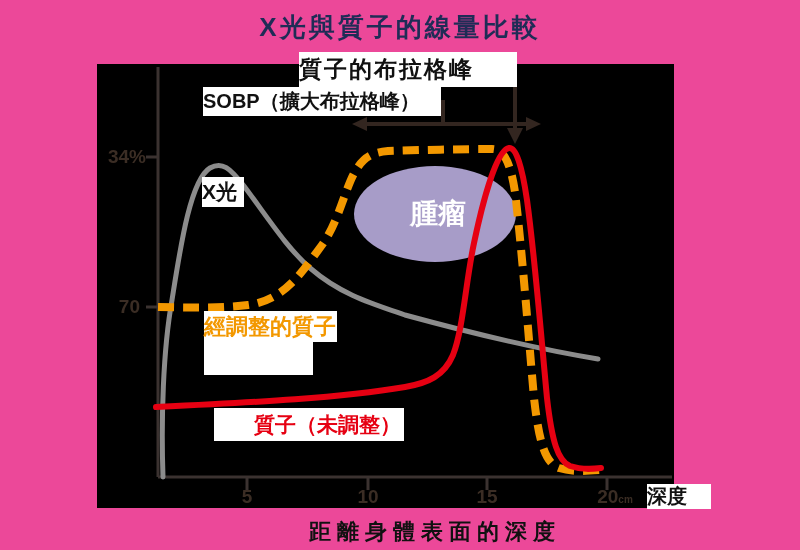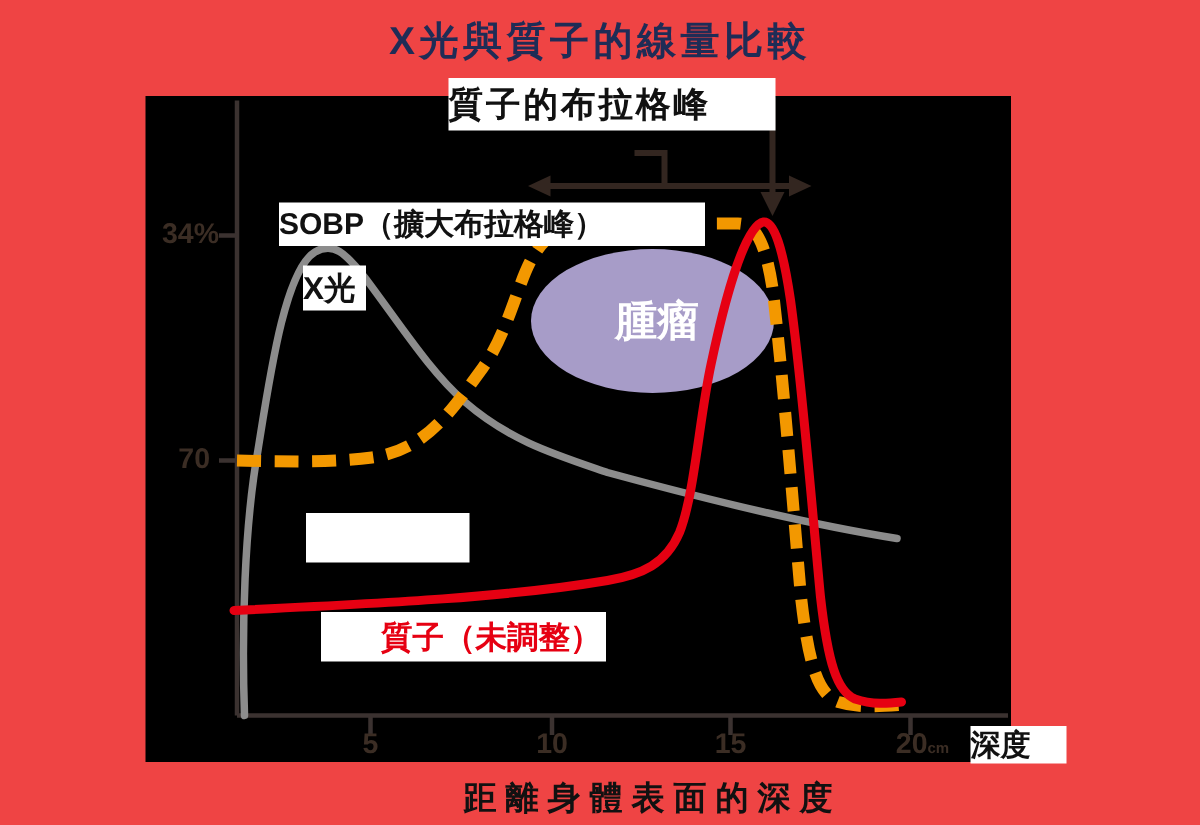--- a/index.html
+++ b/index.html
@@ -1,29 +1,29 @@
 <!DOCTYPE html>
 <html><head>
 <meta charset="utf-8">
 <style>
   html,body{margin:0;padding:0;}
   .stage{
-    position:relative;width:800px;height:550px;background:#ef4444;overflow:hidden;
+    position:relative;width:800px;height:550px;background:#ec4899;overflow:hidden;
     font-family:"Liberation Sans","DejaVu Sans",sans-serif;
   }
   .title{
     position:absolute;top:10px;left:0;width:800px;text-align:center;
     font-size:26px;font-weight:bold;letter-spacing:3px;color:#1f2c56;
   }
   .plot{position:absolute;left:97px;top:64px;width:577px;height:444px;background:#000000;}
   .overlay{position:absolute;left:0;top:0;width:800px;height:550px;}
   .whitebox{position:absolute;background:#ffffff;}
   .lbl{display:flex;align-items:center;justify-content:flex-start;font-weight:bold;}
   .bragg-box{left:299px;top:52px;width:218px;height:35px;font-size:23px;color:#111111;letter-spacing:2px;}
-  .sobp-box{left:186px;top:87px;width:284px;height:29px;font-size:20px;color:#111111;margin-top:48px;}
+  .sobp-box{left:203px;top:87px;width:238px;height:29px;font-size:20px;color:#111111;}
   .ylab-box{left:112px;top:64px;width:38px;height:60px;font-size:23px;color:#111111;
     line-height:27px;text-align:center;word-break:break-all;padding-top:3px;box-sizing:border-box;}
   .xray-box{left:202px;top:177px;width:42px;height:30px;font-size:21px;color:#111111;}
   .adj-box{left:204px;top:311px;width:133px;height:31px;font-size:22px;color:#f39800;}
   .adj-box-extra{left:204px;top:342px;width:109px;height:33px;}
   .raw-box{left:214px;top:408px;width:150px;height:33px;font-size:21px;color:#e60012;padding-left:40px;}
   .depth-box{left:647px;top:484px;width:64px;height:25px;font-size:20px;color:#111111;}
   .tumor-label{
     position:absolute;left:405px;top:197px;width:66px;height:34px;
     font-size:28px;font-weight:bold;color:#ffffff;display:flex;align-items:center;justify-content:center;
@@ -98,20 +98,23 @@
 
   <div class="whitebox lbl sobp-box">
     <span>SOBP（擴大布拉格峰）</span>
   </div>
 
 
   <div class="whitebox lbl xray-box">
     <span>X光</span>
   </div>
 
+  <div class="whitebox lbl adj-box">
+    <span>經調整的質子</span>
+  </div>
   <div class="whitebox adj-box-extra"></div>
 
   <div class="whitebox lbl raw-box">
     <span>質子（未調整）</span>
   </div>
 
   <div class="tumor-label">
     <span>腫瘤</span>
   </div>
 

